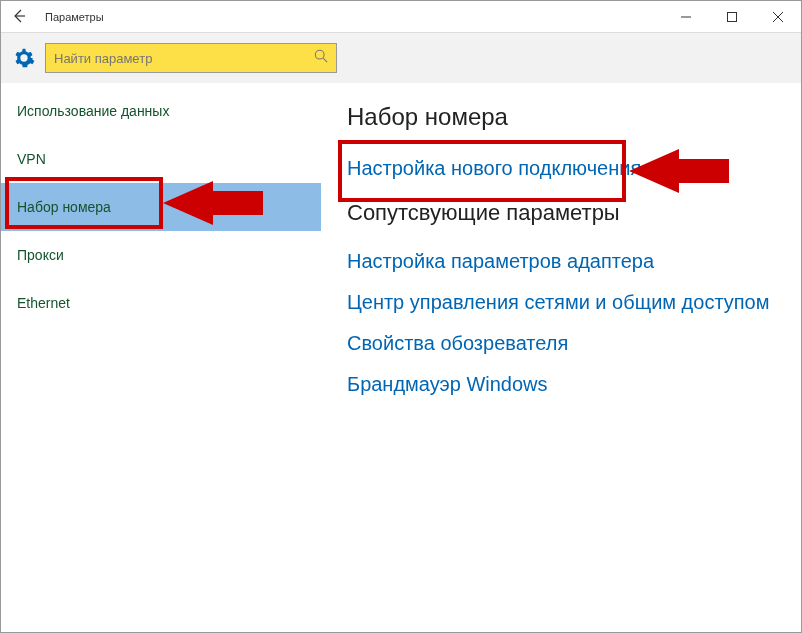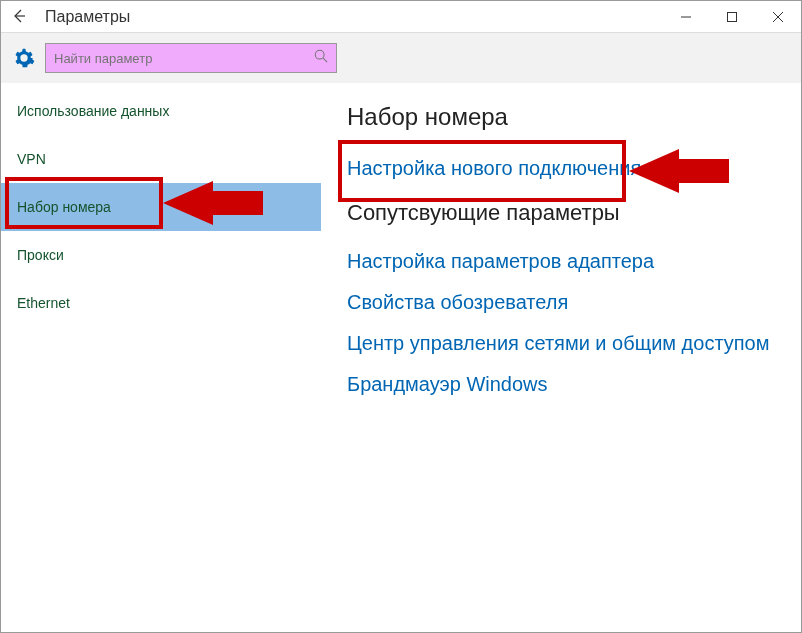--- a/index.html
+++ b/index.html
@@ -1,24 +1,24 @@
 <!DOCTYPE html>
 <html><head>
 <meta charset="utf-8">
 <style>
   * { box-sizing: border-box; margin: 0; padding: 0; font-family: "Segoe UI", Tahoma, sans-serif; }
   body { width: 802px; height: 633px; background: #fff; position: relative; overflow: hidden; border: 1px solid #999; }
   .titlebar { height: 32px; background: #fff; display: flex; align-items: center; border-bottom: 1px solid #ddd; }
   .titlebar .back { width: 36px; text-align: center; font-size: 20px; line-height: 32px; }
-  .titlebar .title { font-size: 16px; color: #333; margin-left: 8px; flex: 1; }
+  .titlebar .title { font-size: 11px; color: #333; margin-left: 8px; flex: 1; }
   .titlebar .winbtn { width: 46px; height: 32px; display: flex; align-items: center; justify-content: center; }
   .header { height: 50px; background: #f2f2f2; display: flex; align-items: center; padding: 0 12px; }
   .gear { display: inline-flex; align-items: center; justify-content: center; margin-right: 10px; }
   .header .htitle { font-size: 15px; color: #333; flex: 1; }
-  .searchwrap { width: 292px; height: 30px; border: 1px solid #999; background: #f0abfc; display: flex; align-items: center; padding: 0 8px; position: relative; }
+  .searchwrap { width: 292px; height: 30px; border: 1px solid #999; background: #fde047; display: flex; align-items: center; padding: 0 8px; position: relative; }
   .searchwrap input { border: 0; outline: 0; flex: 1; font-size: 13px; color: #666; background: transparent; }
   .searchwrap .sicon { color: #666; }
   .body { display: flex; height: calc(100% - 82px); }
   .sidebar { width: 320px; padding-top: 4px; }
   .sidebar .item { height: 48px; display: flex; align-items: center; padding-left: 16px; font-size: 14px; color: #14532d; cursor: pointer; }
   .sidebar .item.selected { background: #8dbde6; }
   .content { flex: 1; padding: 20px 26px; }
   .content h1 { font-size: 24px; font-weight: 400; color: #222; margin-bottom: 26px; }
   .content .link { color: #0066b4; font-size: 20px; margin-bottom: 18px; cursor: pointer; display: block; }
   .content h2 { font-size: 22px; font-weight: 400; color: #222; margin-top: 20px; margin-bottom: 24px; }
@@ -88,22 +88,22 @@
     <div class="item">
         <span>Ethernet</span>
       </div>
   </div>
 
   <div class="content">
     <h1>Набор номера</h1>
     <span class="link">Настройка нового подключения</span>
     <h2>Сопутсвующие параметры</h2>
     <span class="link">Настройка параметров адаптера</span>
+    <span class="link">Центр управления сетями и общим доступом</span>
     <span class="link">Свойства обозревателя</span>
-    <span class="link">Центр управления сетями и общим доступом</span>
     <span class="link">Брандмауэр Windows</span>
   </div>
 </div>
 
 <div class="hl-box" style="left:4px;top:176px;width:158px;height:52px;"></div>
 <div class="hl-box" style="left:337px;top:139px;width:288px;height:62px;"></div>
 <svg class="arrow" style="left:162px;top:180px;" width="100" height="44">
   <polygon points="100,10 100,34 50,34 50,44 0,22 50,0 50,10" fill="#cc0000"></polygon>
 </svg>
 <svg class="arrow" style="left:628px;top:148px;" width="100" height="44">

